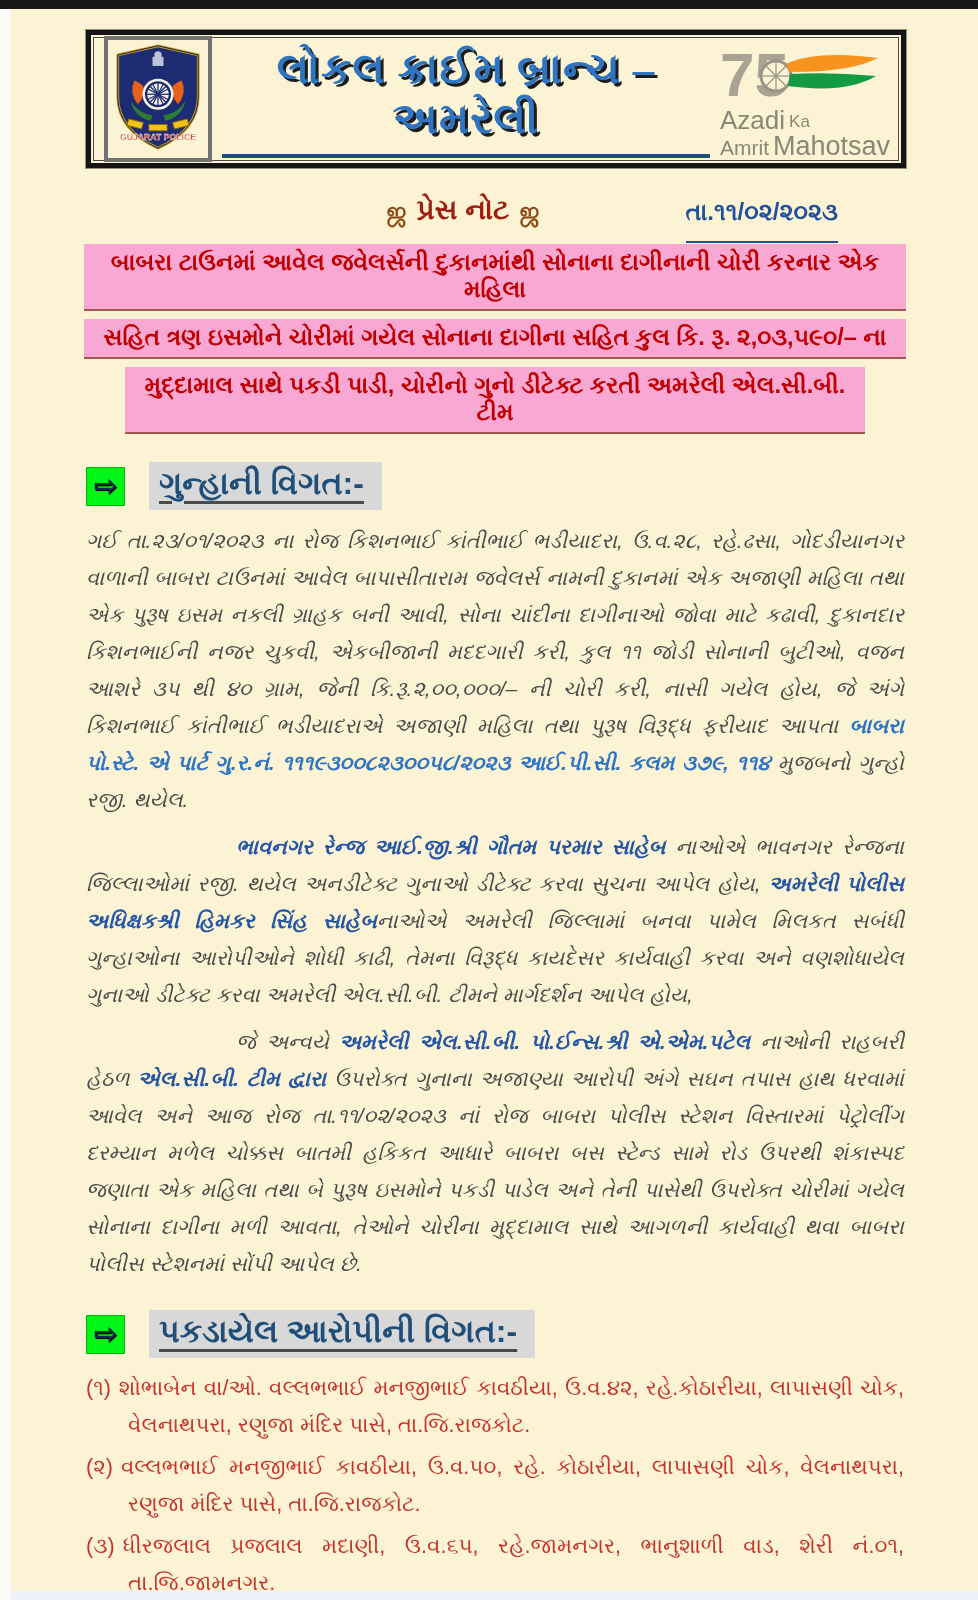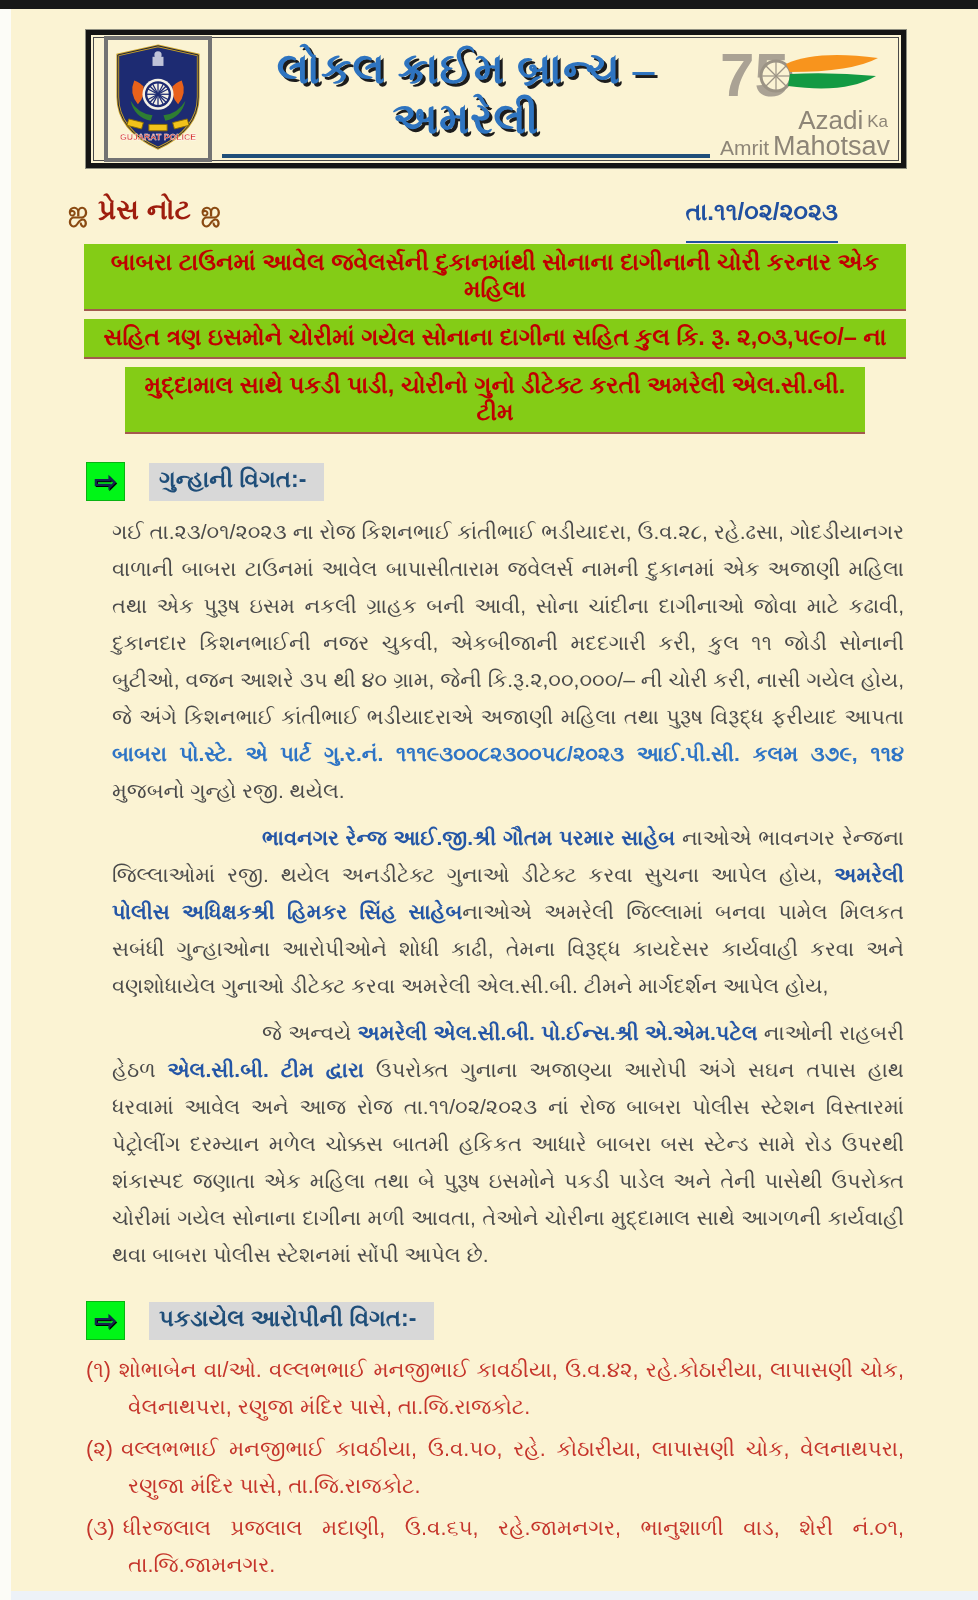--- a/index.html
+++ b/index.html
@@ -16,50 +16,50 @@
   .header-box { position:relative; margin:30px 72px 0 86px; border:5px solid #141414;
                 background:#FBF3D3; box-shadow:0 0 0 1px #8f8f80; }
   .header-inner { border:1px solid #4a4a4a; margin:2px; padding:6px 10px;
                   display:flex; align-items:center; gap:10px; height:110px; }
   .logo-frame { border:4px solid #737373; background:#FBF3D3; padding:4px; flex:0 0 auto; }
   .title-wrap { flex:1 1 auto; text-align:center; padding-top:4px; }
   .main-title { display:inline-block; font-size:43px; font-weight:bold; color:#2E74C0;
                 text-shadow:3px 3px 0 #1c1c1c; letter-spacing:1px;
                 padding:0 4px 10px 4px; border-bottom:4px solid #1F4E79;font-family:Liberation Serif, serif; }
   .azadi { flex:0 0 auto; width:168px; color:#8d8577; line-height:1; padding-top:4px; }
-  .azadi-text { font-size:0; margin-top:-4px;text-align:right; }
+  .azadi-text { font-size:0; margin-top:-4px; }
   .az1 { font-size:26px; } .az2 { font-size:17px; margin-left:4px; vertical-align:2px; }
   .az3 { font-size:21px; } .az4 { font-size:27px; margin-left:4px; }
 
   
   .press-row { position:relative; margin:26px 74px 8px 86px; height:42px; }
-  .press-label { position:absolute; left:0; right:8px; text-align:left; transform:translateX(-28px);
+  .press-label { position:absolute; left:0; right:8px; text-align:center; transform:translateX(-28px);
                  font-size:28px; font-weight:bold; color:#9E1D0E; }
   .press-label .orn { font-size:24px; margin:0 10px; color:#8a4a12; }
   .press-date { position:absolute; right:66px; top:4px; font-size:24px; font-weight:bold;
                 color:#2050A0; border-bottom:2px solid #2050A0; padding-bottom:15px; }
 
   
   .headline { margin:4px 72px 0 84px; }
-  .hl-line { background:#84cc16; color:#C00000; font-weight:bold; font-size:23.5px;
+  .hl-line { background:#f9a8d4; color:#C00000; font-weight:bold; font-size:23.5px;
              text-align:center; padding:5px 8px 6px 8px; border-bottom:2px solid #A4594E;
              margin-bottom:8px; }
   .hl-narrow { width:88%; margin-left:auto; margin-right:auto; }
 
   
   .section-head { display:flex; align-items:center; gap:24px; margin:28px 74px 12px 86px; }
   .arrow-box { width:37px; height:37px; background:#00F617; border:1px solid #0ab212;
                display:flex; align-items:center; justify-content:center;
                font-size:27px; font-weight:bold; color:#15264f; text-shadow:1px 1px 0 #000; }
-  .sh-label { background:#D8D8D8; color:#1F4E79; font-weight:bold; font-size:23px;
-              padding:3px 18px 8px 10px; 
+  .sh-label { background:#D8D8D8; color:#1F4E79; font-weight:bold; font-size:32px;
+              padding:3px 18px 8px 10px; text-decoration:underline;
               text-decoration-color:#4a4a4a; text-decoration-thickness:3px; text-underline-offset:7px; }
 
   
-  .para { margin:0 74px 0 112px; font-size:21px; line-height:37px; color:#4A4A4A; text-align:justify; }
+  .para { margin:0 74px 0 86px; font-size:21px; line-height:37px; color:#4A4A4A; text-align:justify;font-style:italic; }
   .ind150 { text-indent:150px; }
   .mt { margin-top:10px; }
   .seg-name { color:#2456A6; font-weight:bold; }
   .seg-fir  { color:#2E74C5; font-weight:bold; }
 
   .red-list { margin:2px 74px 0 86px; color:#C5352B; font-size:21.5px; line-height:37px; text-align:justify; }
   .red-item { padding-left:42px; text-indent:-42px; margin-bottom:5px; }
   .red-item .num { margin-right:8px; }
 </style>
 </head>

